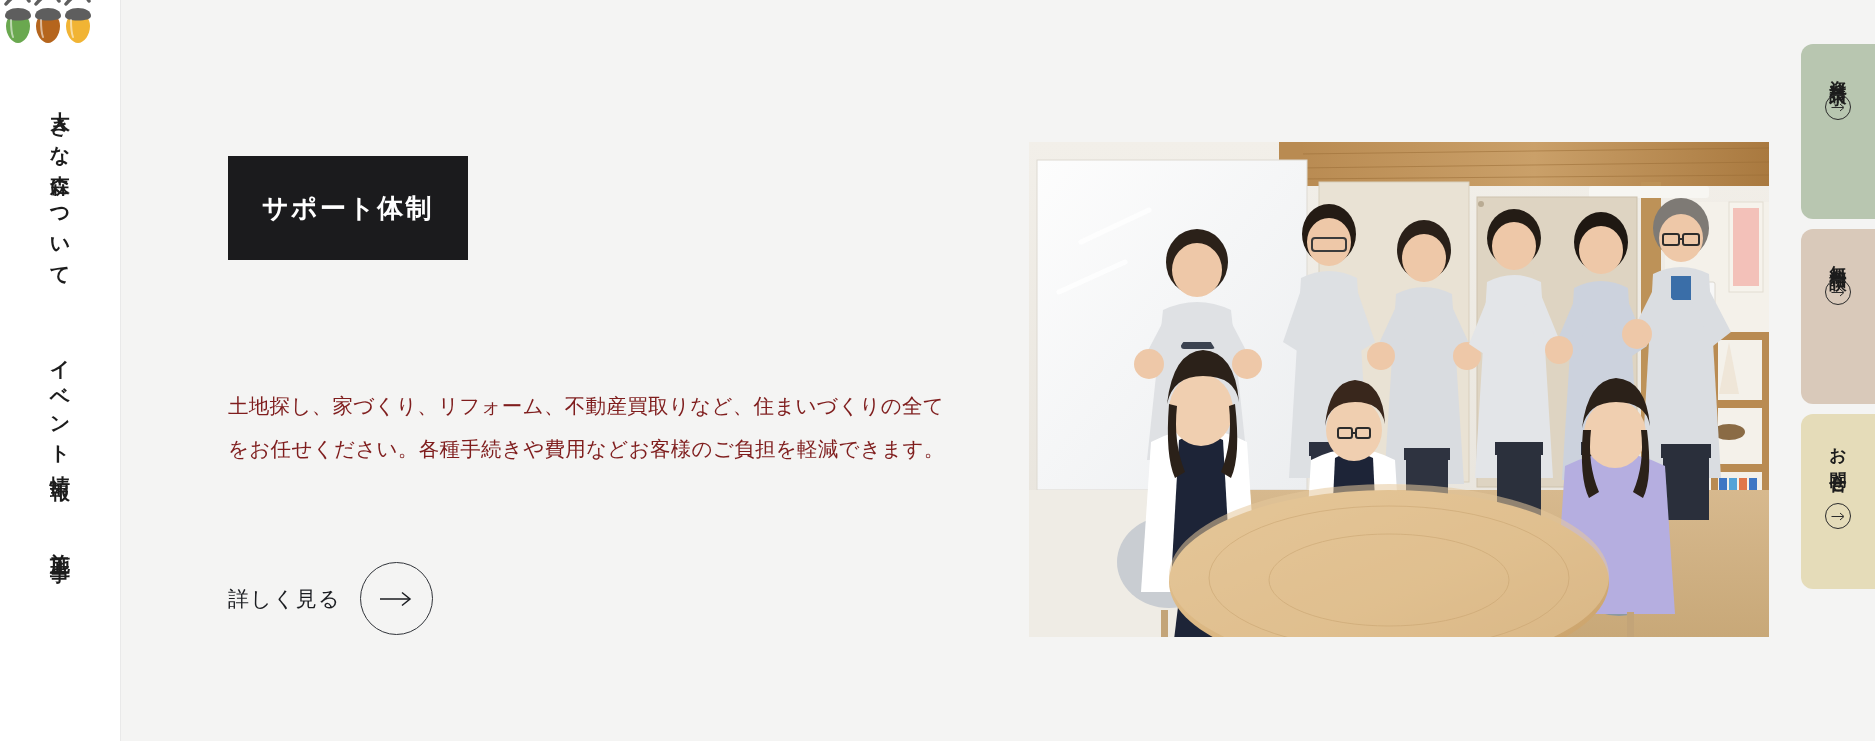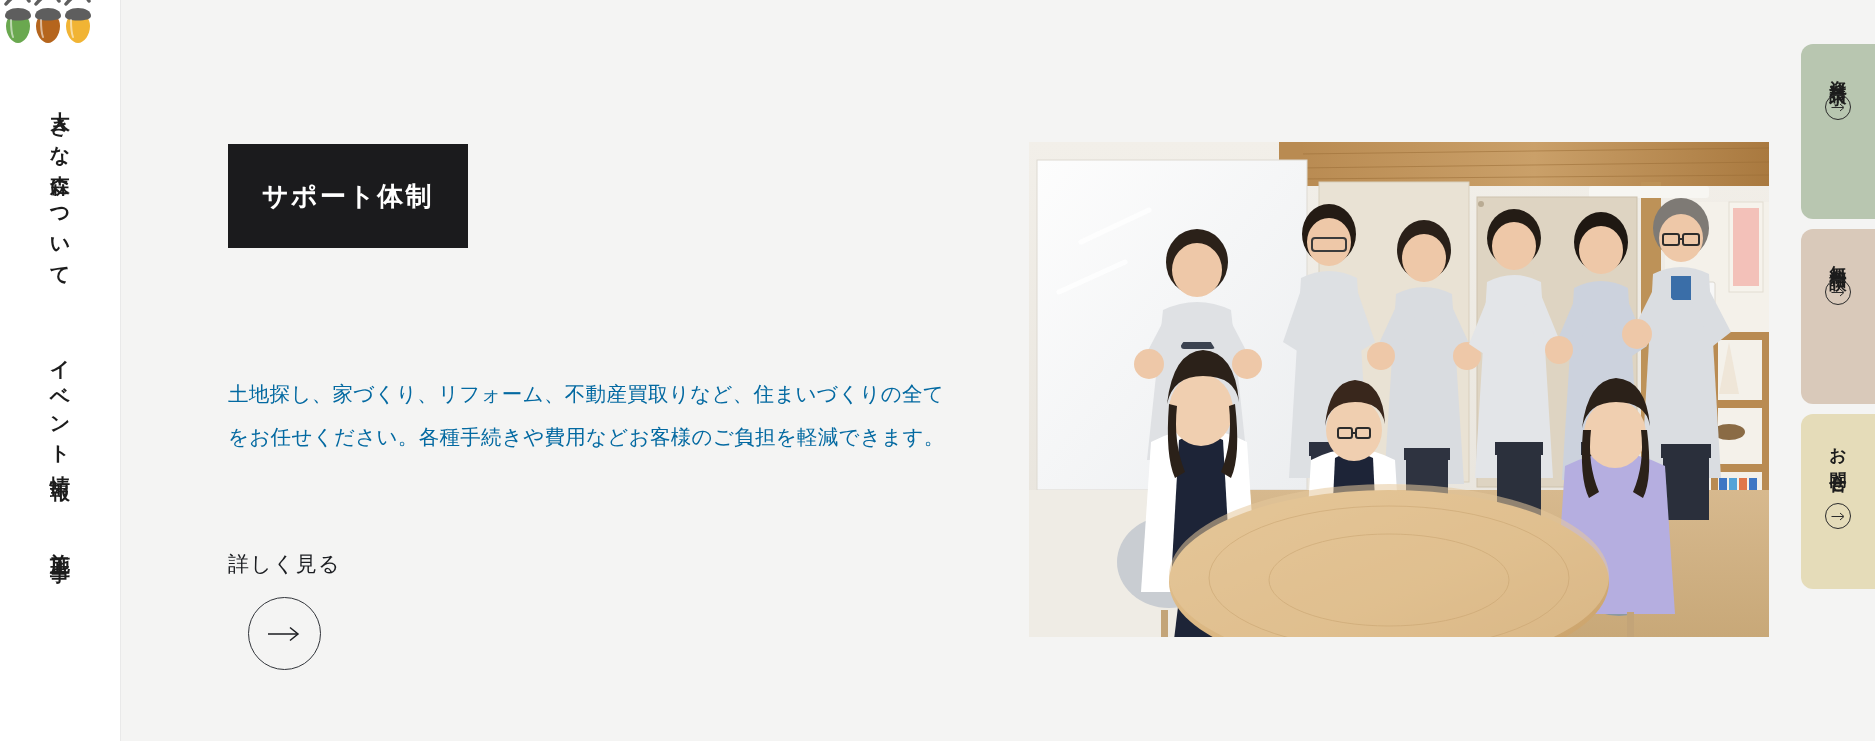--- a/index.html
+++ b/index.html
@@ -25,41 +25,41 @@
     display:flex; flex-direction:column; align-items:center;
   }
   .nav-item{
     writing-mode:vertical-rl; text-orientation:upright;
     font-size:20px; font-weight:700; color:#1c1c1c;
     letter-spacing:.30em; line-height:1;
     margin-bottom:64px; cursor:pointer; white-space:nowrap;
   }
 
   
-  .content{ position:absolute; left:228px; top:0; width:720px; height:572px; }
+  .content{ position:absolute; left:228px; top:12px; width:720px; height:572px; }
   .tag{
     position:absolute; left:0; top:144px;
     width:240px; height:104px;
     background:#1b1b1d; color:#fff;
     display:flex; align-items:center; justify-content:center;
     font-size:26px; font-weight:700; letter-spacing:.09em;
   }
   .headline{
     position:absolute; left:0; top:294px; width:720px;
     font-size:37px; font-weight:700; color:#16181c;
     letter-spacing:.03em; line-height:1.3;
   }
   .body-text{
     position:absolute; left:0; top:372px; width:735px;
-    font-size:20.5px; color:#0369a1; line-height:2.12;
+    font-size:20.5px; color:#7f1d1d; line-height:2.12;
     letter-spacing:.015em;
   }
   .cta{
     position:absolute; left:0; top:550px;
-    display:flex; align-items:center; gap:19px; cursor:pointer;flex-direction:column;
+    display:flex; align-items:center; gap:19px; cursor:pointer;
   }
   .cta-label{ font-size:21px; color:#1b1d21; letter-spacing:.06em; }
   .cta-circle{
     width:73px; height:73px; border:1px solid #31343a; border-radius:50%;
     display:flex; align-items:center; justify-content:center;
   }
   .cta-circle svg{ display:block; }
 
   
   .photo{

